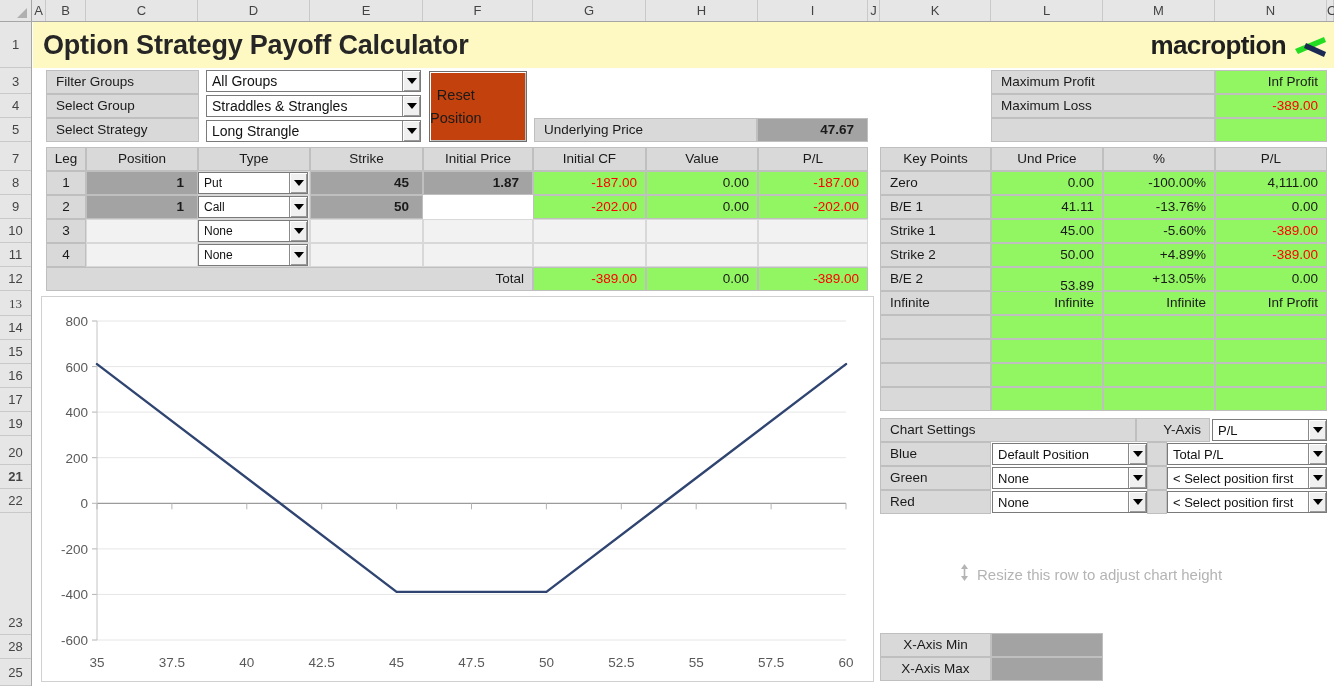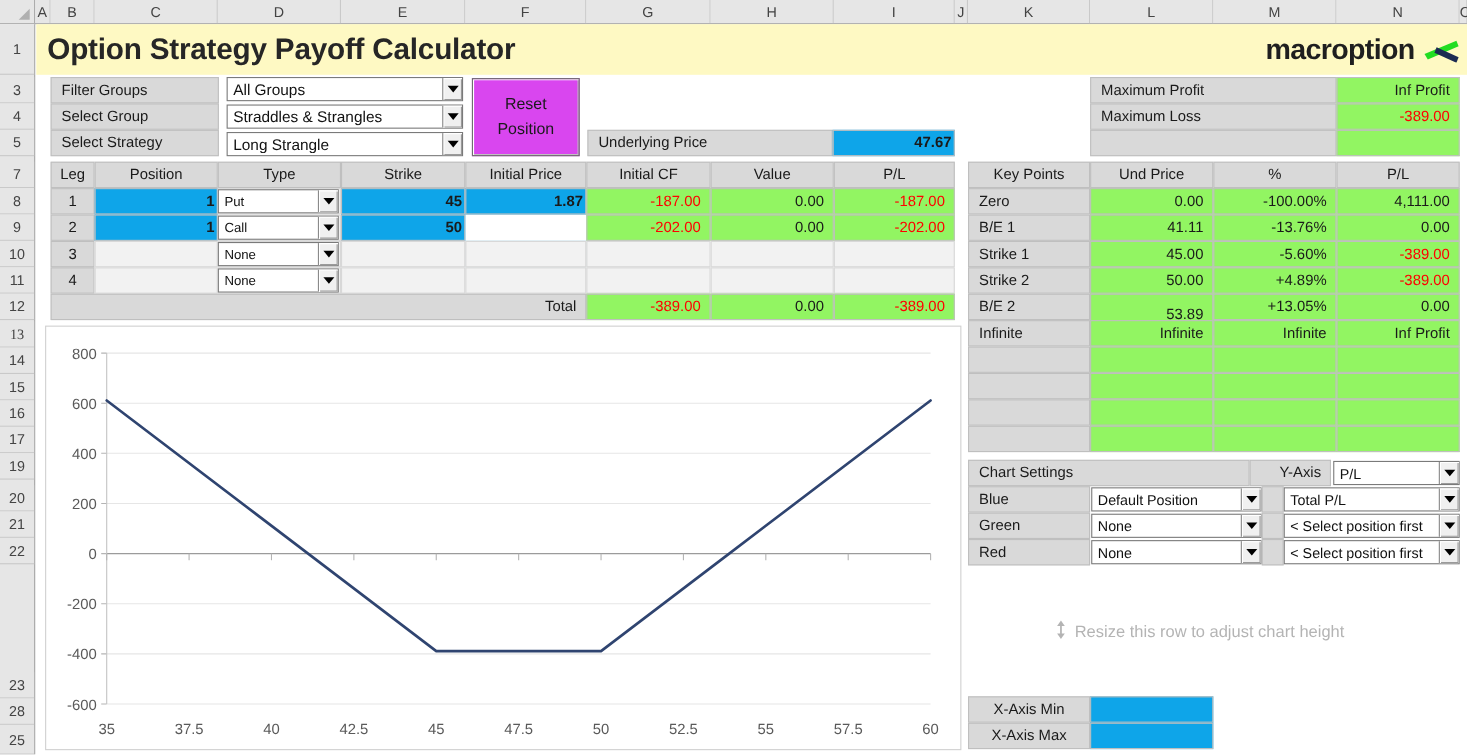--- a/index.html
+++ b/index.html
@@ -27,22 +27,22 @@
     font-size:13px;color:#444;background:#e6e6e6;
     border-bottom:1px solid #c9c9c9;box-sizing:border-box;}
 
   
   .cell{position:absolute;box-sizing:border-box;font-size:13.5px;
     line-height:1.0;display:flex;align-items:center;white-space:nowrap;overflow:hidden;}
   .lbl{background:#d9d9d9;border:1px solid #bfbfbf;padding-left:9px;color:#1a1a1a;}
   .lbl.c{justify-content:center;padding-left:0;}
   .lbl.r{justify-content:flex-end;padding-right:8px;padding-left:0;}
   .hdr{background:#d9d9d9;border:1px solid #bfbfbf;justify-content:center;color:#1a1a1a;}
-  .yel{background:#0ea5e9;border:1px solid #bfbfbf;justify-content:flex-end;
-    padding-right:2px;font-weight:bold;}
+  .yel{background:#a3a3a3;border:1px solid #bfbfbf;justify-content:flex-end;
+    padding-right:13px;font-weight:bold;}
   .grn{background:#92f562;border:1px solid #bfbfbf;justify-content:flex-end;padding-right:8px;}
   .neg{color:#ff0000;}
   .blankcell{background:#f2f2f2;border:1px solid #d8d8d8;}
 
   
   #title{position:absolute;left:33px;top:22px;width:1301px;height:46px;
     background:#fef9c3;display:flex;align-items:center;box-sizing:border-box;}
   #title .t{font-size:27px;font-weight:bold;color:#262626;padding-left:10px;letter-spacing:-.2px;}
   #logo{position:absolute;right:7px;top:22px;height:46px;display:flex;align-items:center;gap:7px;}
   #logo .word{font-size:26px;font-weight:bold;color:#1f1f1f;letter-spacing:-.6px;}
@@ -53,23 +53,23 @@
     border:1px solid #7a7a7a;display:flex;align-items:center;}
   .dd .txt{flex:1;padding-left:5px;font-size:13px;white-space:nowrap;overflow:hidden;color:#111;}
   .dd .btn{width:17px;height:100%;background:#f0f0f0;border-left:1px solid #8a8a8a;
     box-shadow:inset 1px 1px 0 #ffffff, inset -1px -1px 0 #9a9a9a;
     display:flex;align-items:center;justify-content:center;flex:0 0 17px;}
   .dd .btn:after{content:"";border-left:5px solid transparent;border-right:5px solid transparent;
     border-top:6px solid #000;}
   .dd.big .txt{font-size:14px;}
 
   
-  #resetbtn{position:absolute;background:#d946ef;border:1px solid #6e6e6e;
+  #resetbtn{position:absolute;background:#c2410c;border:1px solid #6e6e6e;
     box-shadow:inset 1px 1px 0 #fff, inset -1px -1px 0 #c0c0c0;
-    display:flex;align-items:center;justify-content:center;text-align:center;
+    display:flex;align-items:center;justify-content:flex-start;text-align:center;
     font-size:14.5px;line-height:1.55;color:#1a1a1a;box-sizing:border-box;cursor:pointer;}
 
   
   #chartbox{position:absolute;background:#ffffff;border:1px solid #d0d0d0;box-sizing:border-box;}
   #chartbox svg{display:block;}
   .axtick{font-family:"Liberation Sans",sans-serif;font-size:13.5px;fill:#5a5a5a;}
 
   
   #resizehint{position:absolute;display:flex;align-items:center;gap:6px;
     color:#b4b4b4;font-size:15px;white-space:nowrap;}
@@ -111,21 +111,21 @@
       <div class="rowhdr" style="top: 219px; height: 24px; line-height: 24px;">10</div>
       <div class="rowhdr" style="top: 243px; height: 24px; line-height: 24px;">11</div>
       <div class="rowhdr" style="top: 267px; height: 24px; line-height: 24px;">12</div>
       <div class="rowhdr" style="top: 292px; height: 24px; line-height: 24px; font-family: Liberation Serif, serif;">13</div>
       <div class="rowhdr" style="top: 316px; height: 24px; line-height: 24px;">14</div>
       <div class="rowhdr" style="top: 340px; height: 24px; line-height: 24px;">15</div>
       <div class="rowhdr" style="top: 364px; height: 24px; line-height: 24px;">16</div>
       <div class="rowhdr" style="top: 388px; height: 24px; line-height: 24px;">17</div>
       <div class="rowhdr" style="top: 412px; height: 24px; line-height: 24px;">19</div>
       <div class="rowhdr" style="top: 441px; height: 24px; line-height: 24px;">20</div>
-      <div class="rowhdr" style="top: 465px; height: 24px; line-height: 24px;">21</div>
+      <div class="rowhdr" style="top: 465px; height: 24px; line-height: 24px; font-weight: bold;">21</div>
       <div class="rowhdr" style="top: 489px; height: 24px; line-height: 24px;">22</div>
       <div class="rowhdr" style="top: 611px; height: 24px; line-height: 24px;">23</div>
       <div class="rowhdr" style="top: 635px; height: 24px; line-height: 24px;">28</div>
       <div class="rowhdr" style="top: 659px; height: 27px; line-height: 27px;">25</div>
     </div>
 
   <div id="title">
     <span class="t">Option Strategy Payoff Calculator</span>
   </div>
   <div id="logo">

